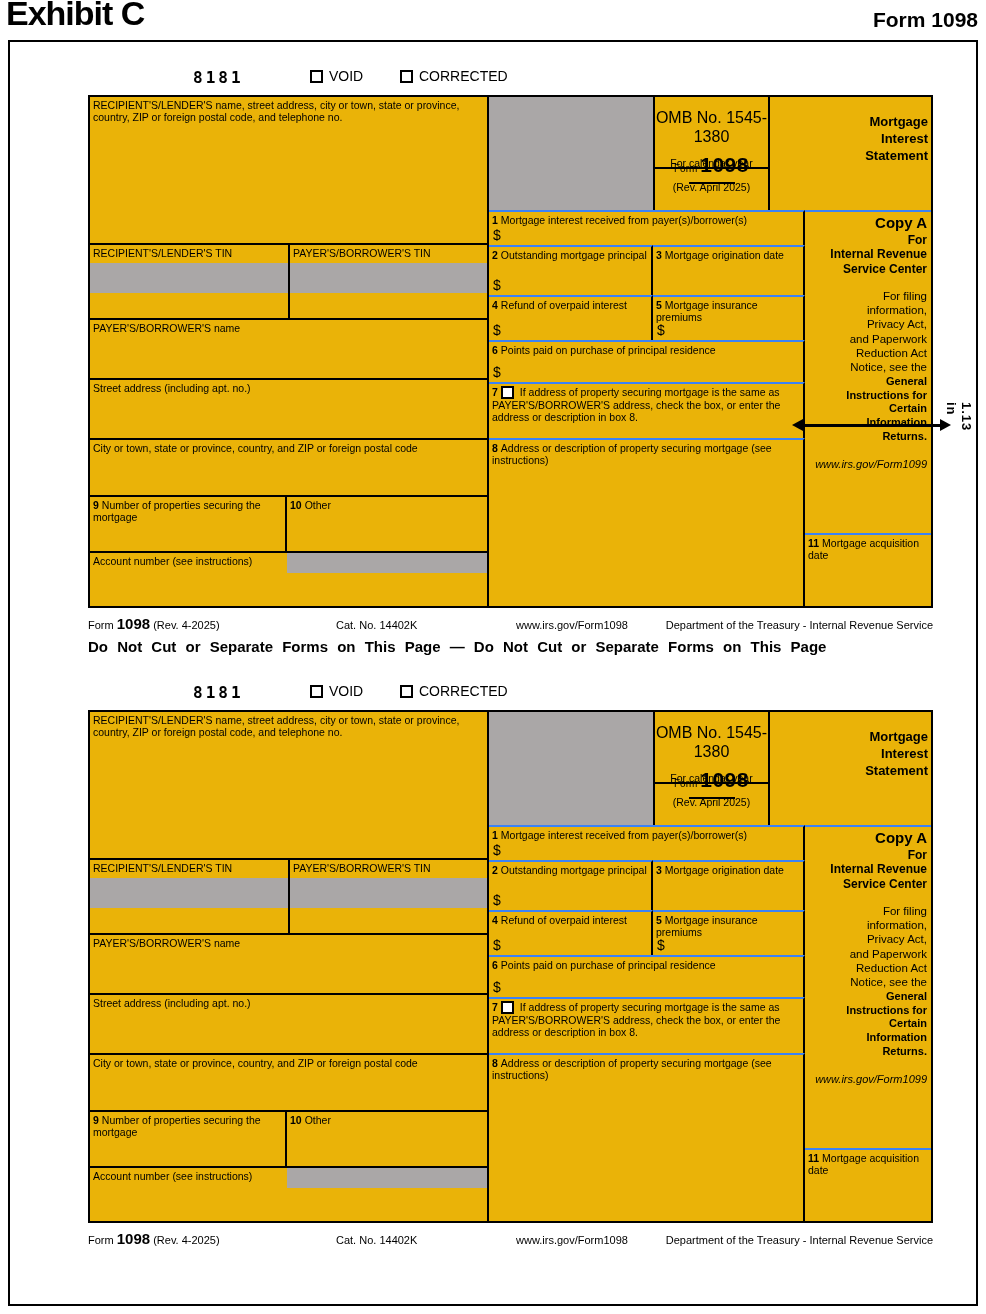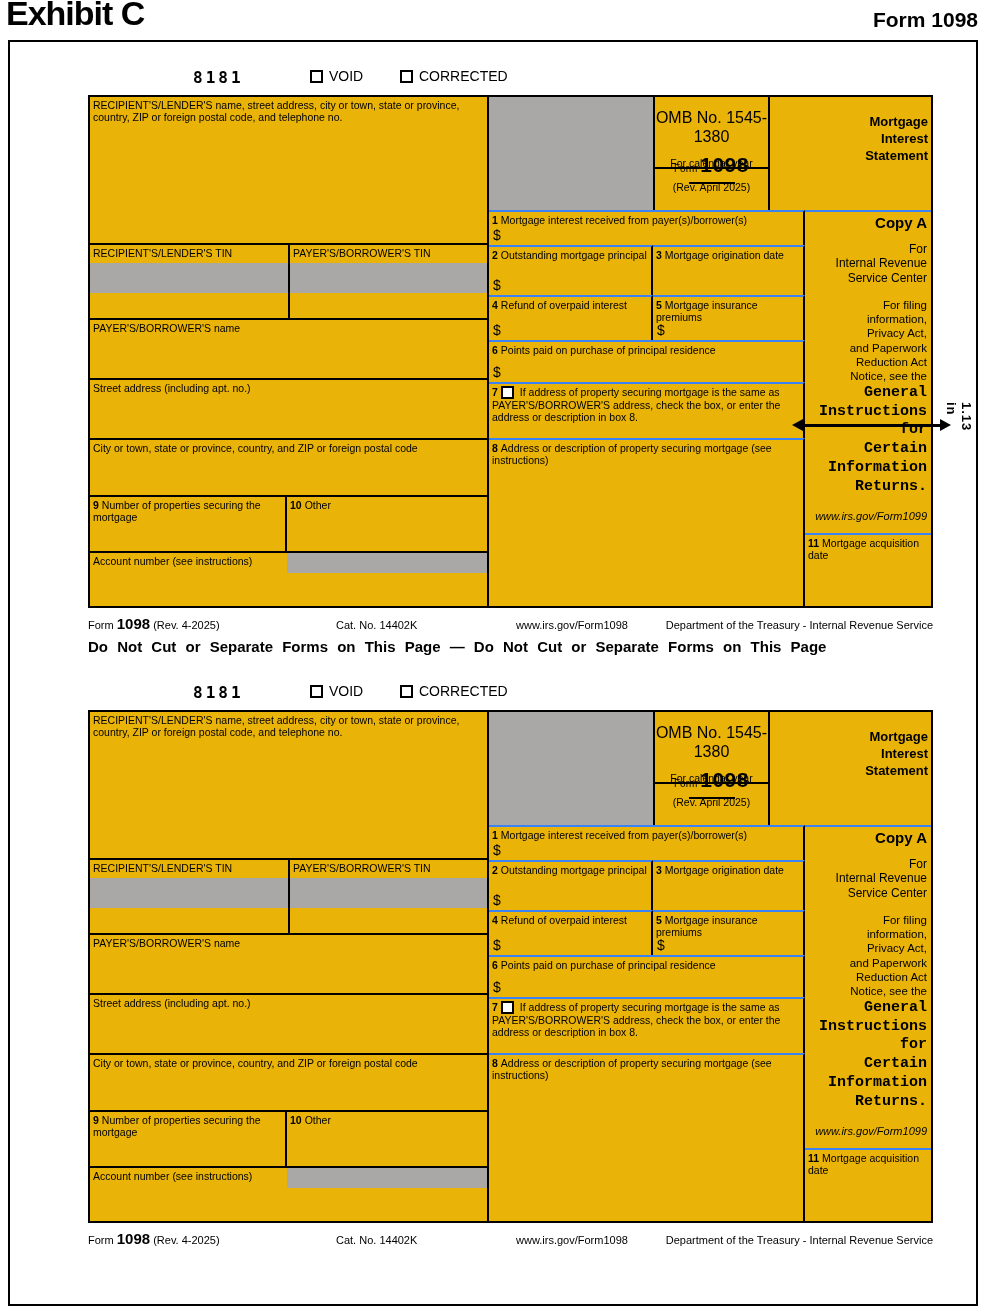--- a/index.html
+++ b/index.html
@@ -45,23 +45,23 @@
   .omb-form-number { font-size:21px; font-weight:bold; letter-spacing:0.5px; }
   .omb-rev { font-size:10.5px; margin-top:3px; }
   .omb-cal { position:absolute; left:0; right:0; top:60px; text-align:center; font-size:10.5px; }
   .cal-blank { width:46px; border-bottom:2px solid #000; margin:13px auto 0 auto; height:0; }
 
   .stmt { text-align:right; font-size:13px; font-weight:bold; line-height:1.32; padding:16px 3px 0 0; white-space:pre-line; }
 
   
   .copya { text-align:right; padding:2px 4px; }
   .copya-title { font-weight:bold; font-size:15px; }
-  .copya-b2 { font-weight:normal; font-size:12px; line-height:1.22; white-space:pre-line; margin-top:10px; }
+  .copya-b2 { font-weight:bold; font-size:12px; line-height:1.22; white-space:pre-line; margin-top:1px; }
   .copya-b3 { font-size:11.5px; line-height:1.25; white-space:pre-line; margin-top:12px; }
-  .copya-b4 { font-weight:bold; font-size:15px; line-height:1.25; white-space:pre-line;font-family:Liberation Mono, monospace; }
+  .copya-b4 { font-weight:bold; font-size:11px; line-height:1.25; white-space:pre-line; }
   .copya-url { font-style:italic; font-size:11px; margin-top:14px; }
 
   
   .ffoot { position:relative; height:22px; margin-top:5px; font-size:11px; }
   .ffoot-left { position:absolute; left:0; top:2px; }
   .ffoot-formnum { font-weight:bold; font-size:15px; }
   .ffoot-cat { position:absolute; left:248px; top:6px; }
   .ffoot-url { position:absolute; left:428px; top:6px; }
   .ffoot-dept { position:absolute; right:0; top:6px; }
 

